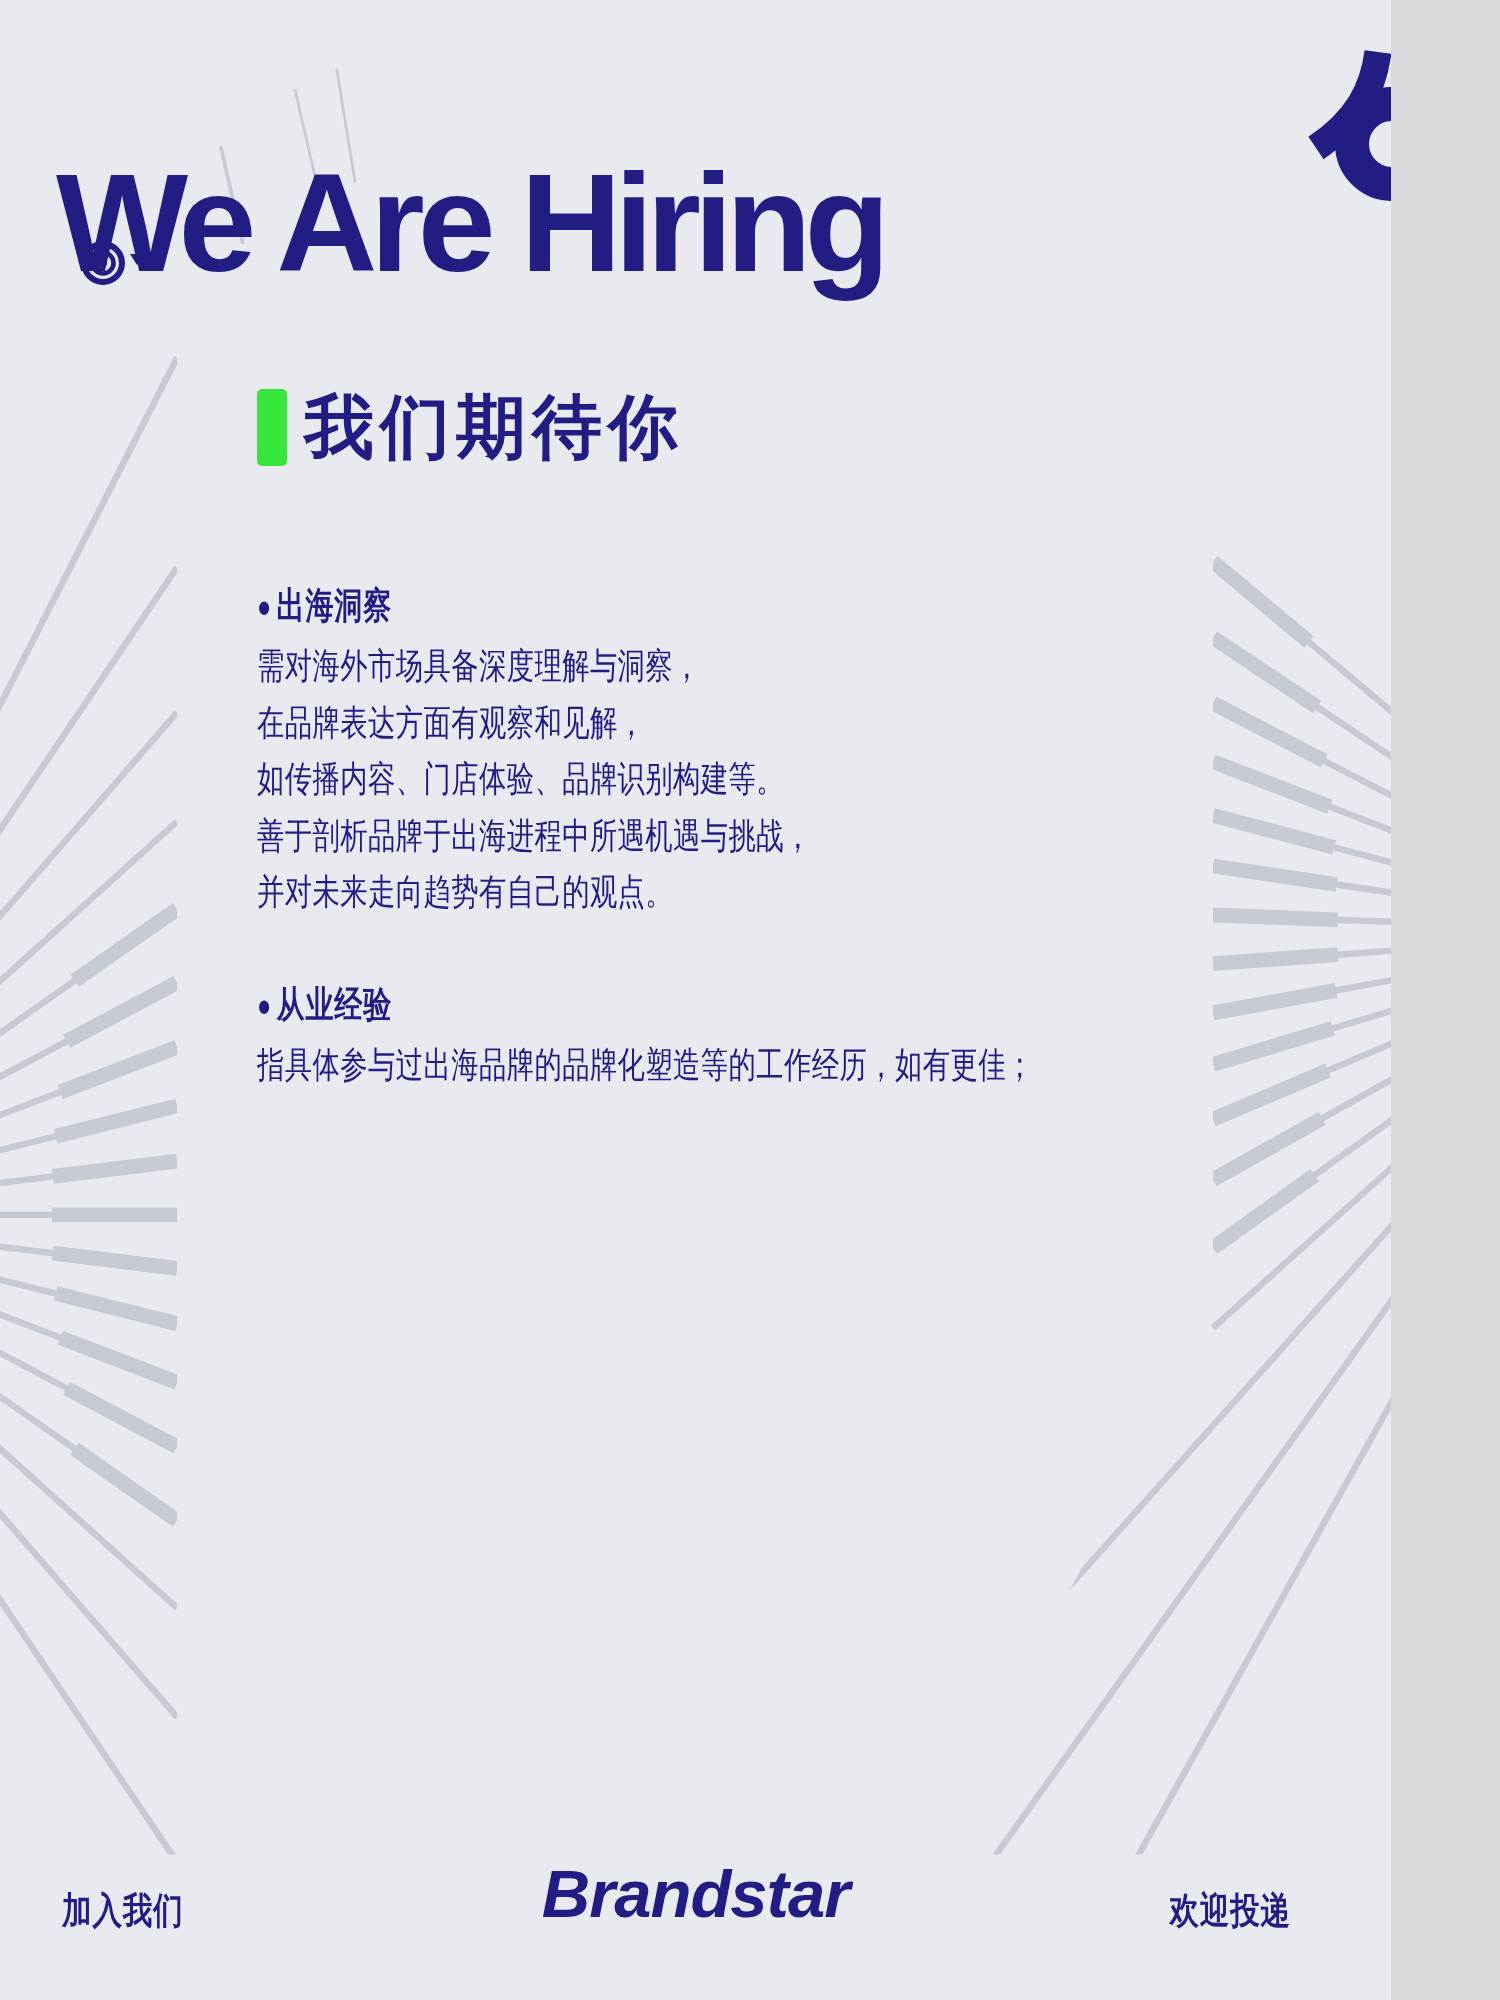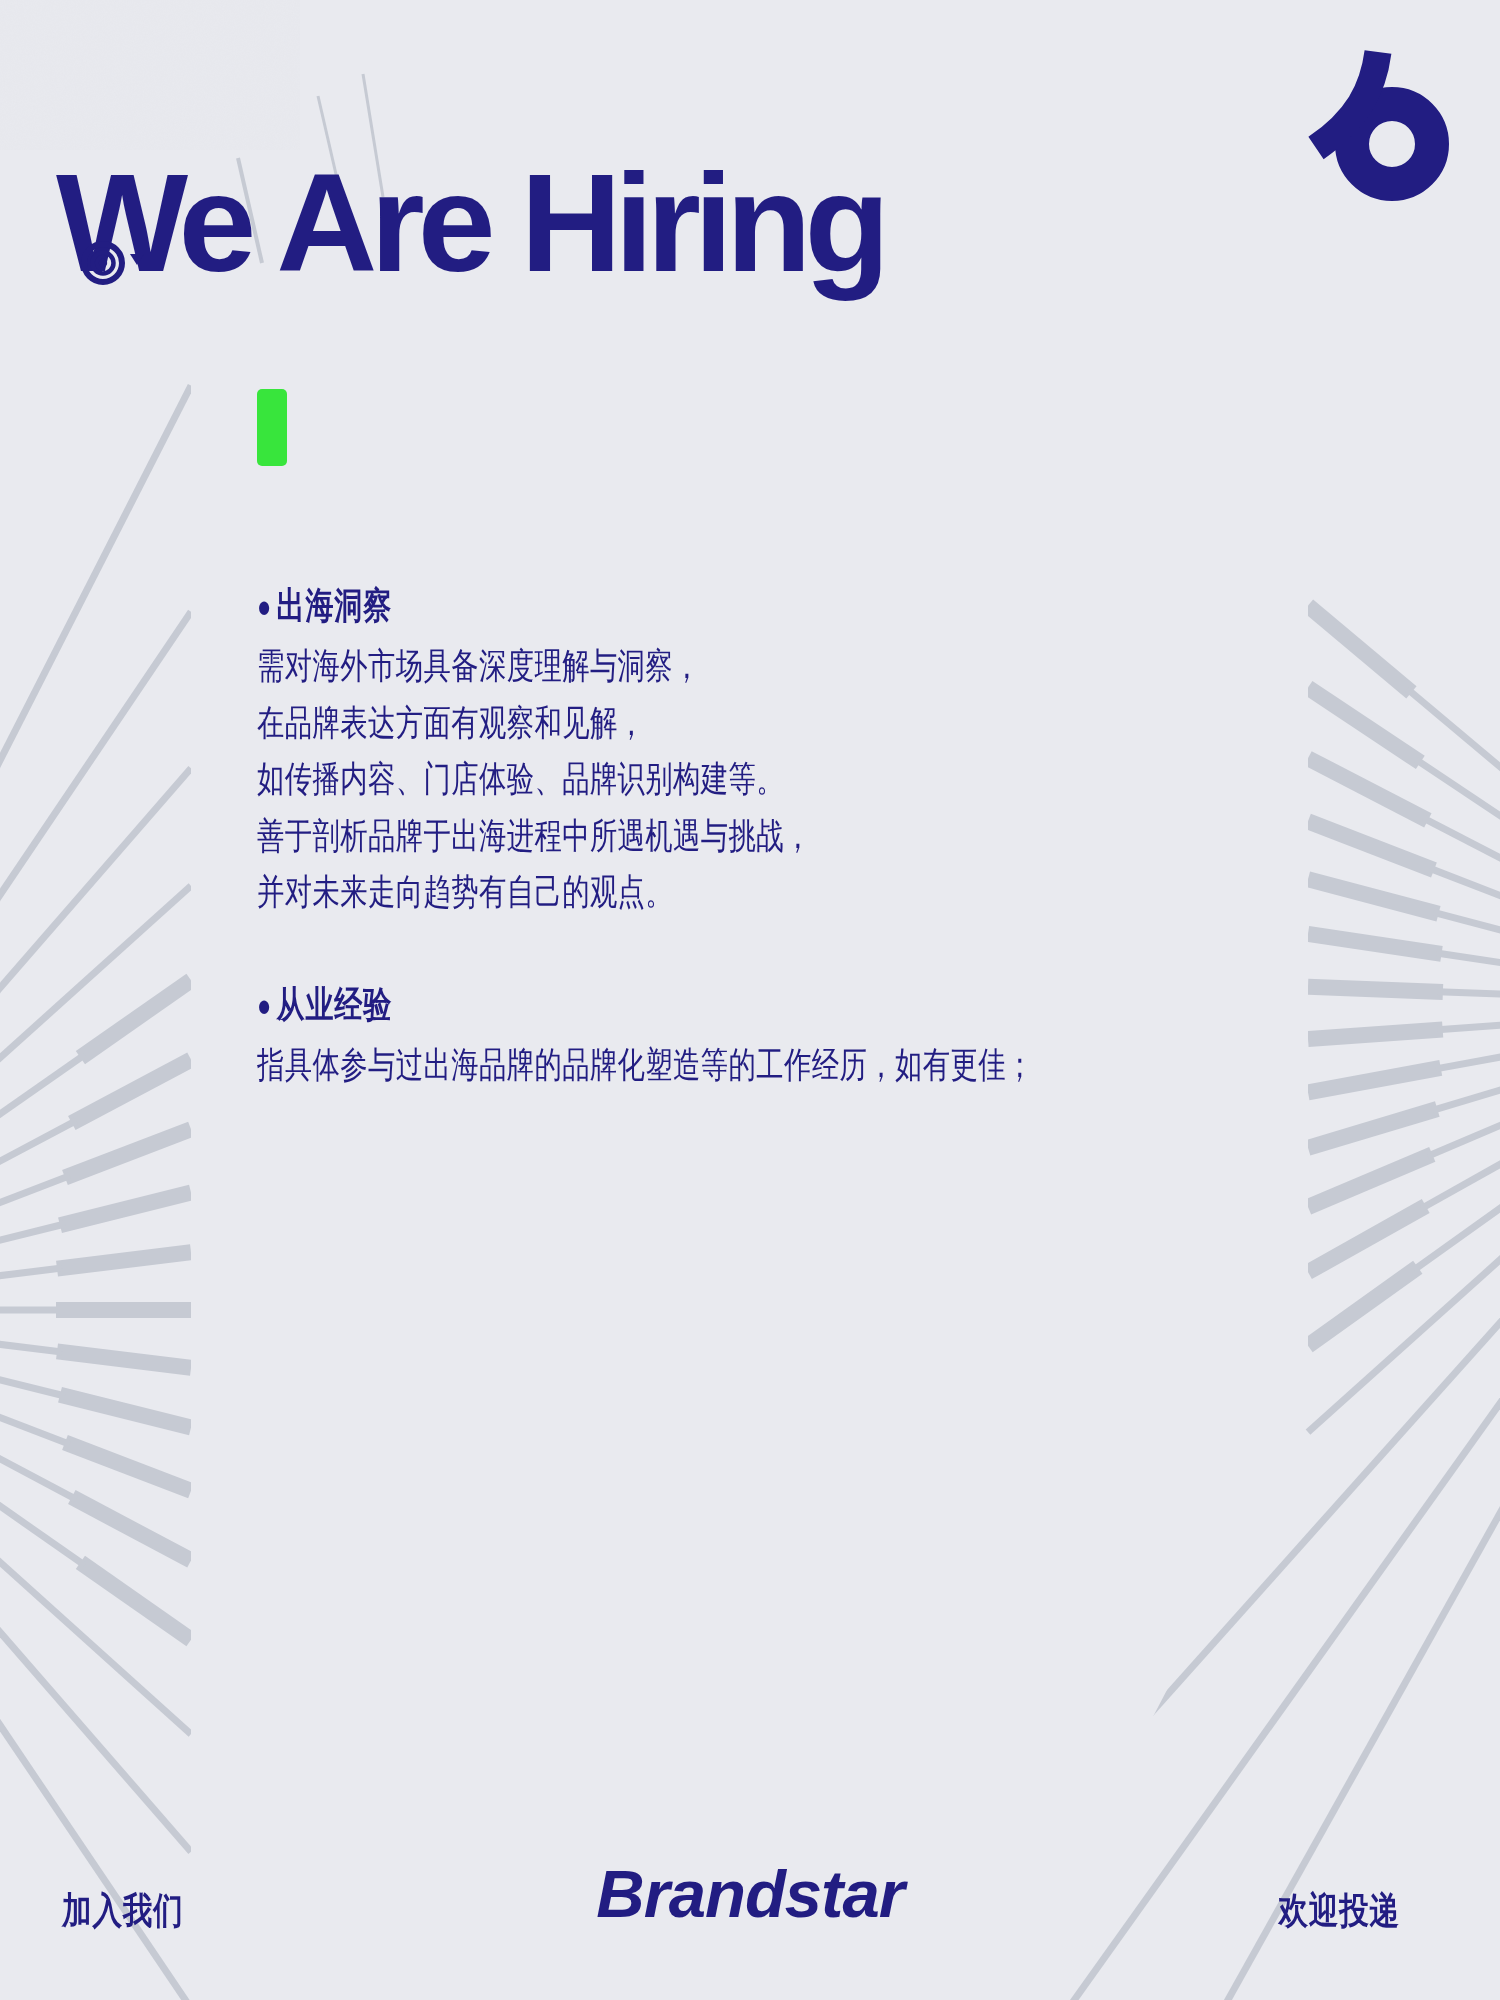--- a/index.html
+++ b/index.html
@@ -1,17 +1,17 @@
 <!DOCTYPE html>
 <html><head>
 <meta charset="utf-8">
 <style>
   html,body{margin:0;padding:0;background:#d8dade;}
   .poster{
-    position:relative; width:1500px; height:2000px; overflow:hidden;
+    position:relative; width:1391px; height:2000px; overflow:hidden;
     background:#e9eaef;
     font-family:"Liberation Sans","DejaVu Sans",sans-serif;
     color:#221d82;
   }
   svg.decor{position:absolute;inset:0;pointer-events:none;}
   .grain{position:absolute;inset:0;opacity:.22;pointer-events:none;}
 
   .title{
     position:absolute; left:56px; top:55px; line-height:1.05;
     font-size:140px; font-weight:700; letter-spacing:-7px; white-space:nowrap;
@@ -151,20 +151,21 @@
     <path d="M52,18 L66,18 L59,29 Z" fill="#221d82"></path>
   </svg>
 
   <svg class="logo" width="160" height="170" viewBox="0 0 160 170">
     <circle cx="97" cy="100" r="40" fill="none" stroke="#221d82" stroke-width="34"></circle>
     <path d="M83,8 C78,46 62,76 21,104" fill="none" stroke="#221d82" stroke-width="27"></path>
   </svg>
 
   <div class="heading-row">
     <div class="heading-bar" id="heading-bar" style="background: rgb(56, 229, 60);"></div>
+    <div class="heading-text">我们期待你</div>
   </div>
 
   <main class="content" id="req-list">
       <section class="req">
         <h3><span class="bullet">●</span>出海洞察</h3>
         <p class="lines">需对海外市场具备深度理解与洞察，<br>在品牌表达方面有观察和见解，<br>如传播内容、门店体验、品牌识别构建等。<br>善于剖析品牌于出海进程中所遇机遇与挑战，<br>并对未来走向趋势有自己的观点。</p>
       </section>
       <section class="req">
         <h3><span class="bullet">●</span>从业经验</h3>
         <p class="lines">指具体参与过出海品牌的品牌化塑造等的工作经历，如有更佳；</p>

